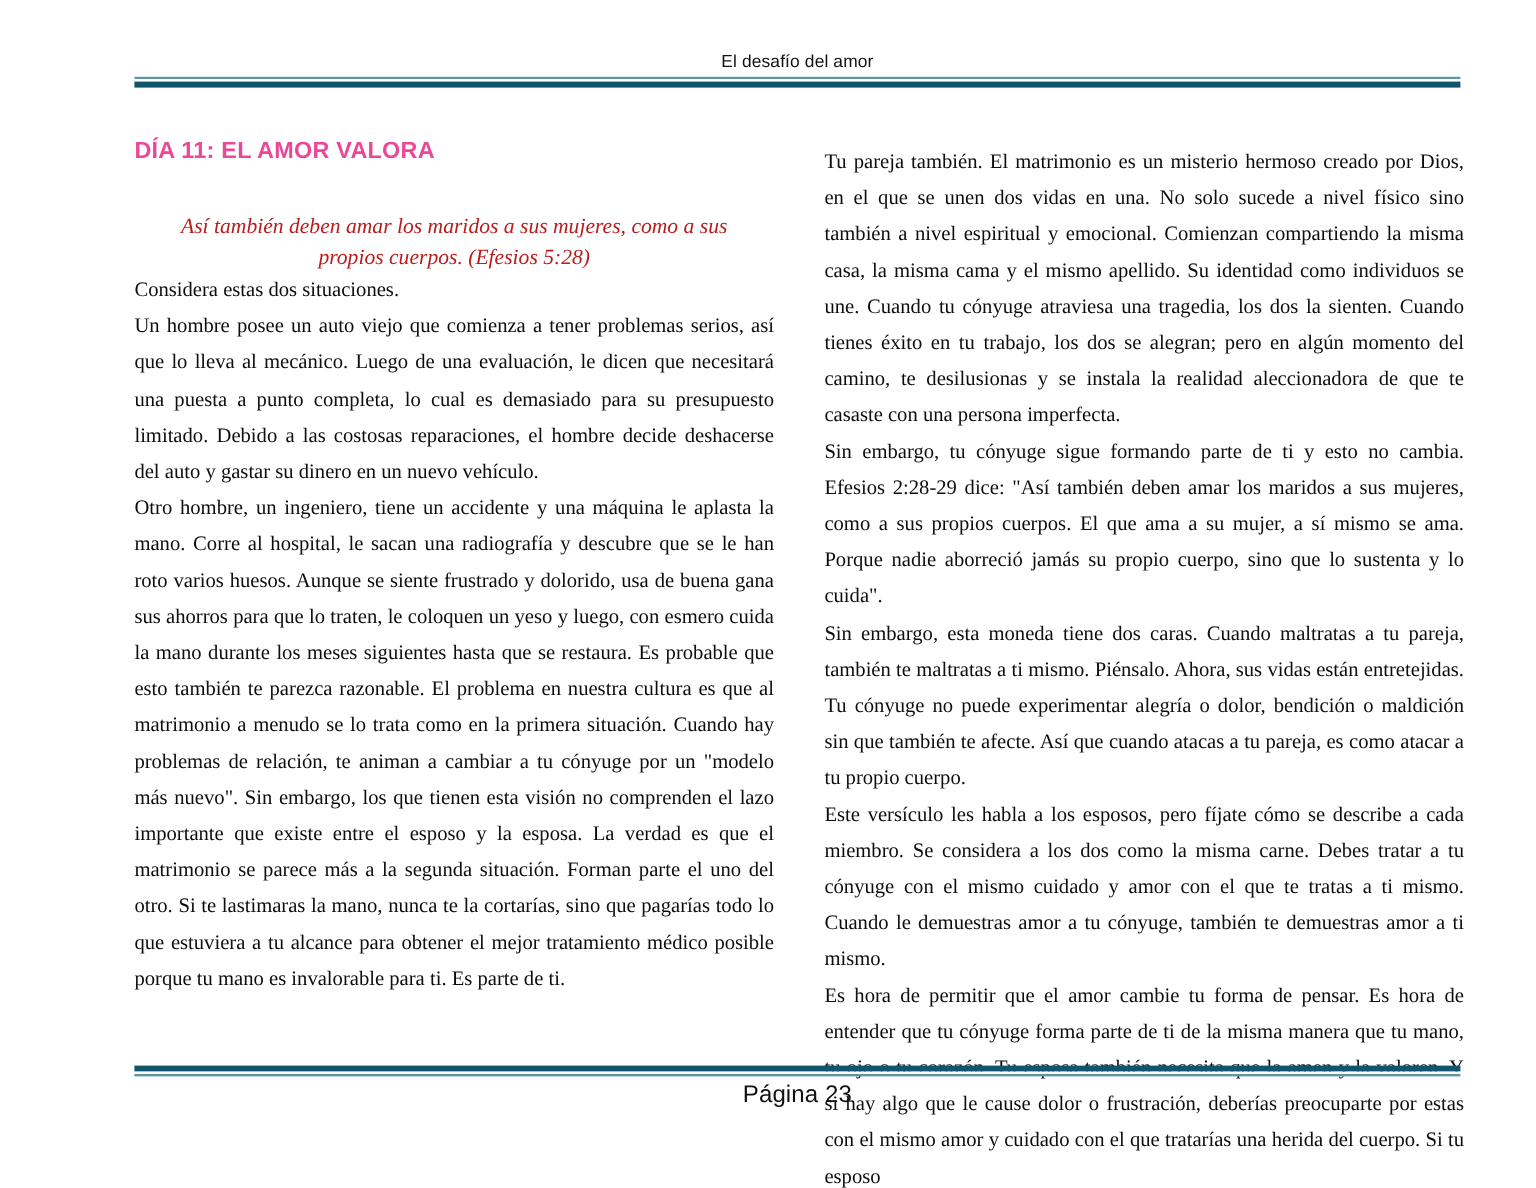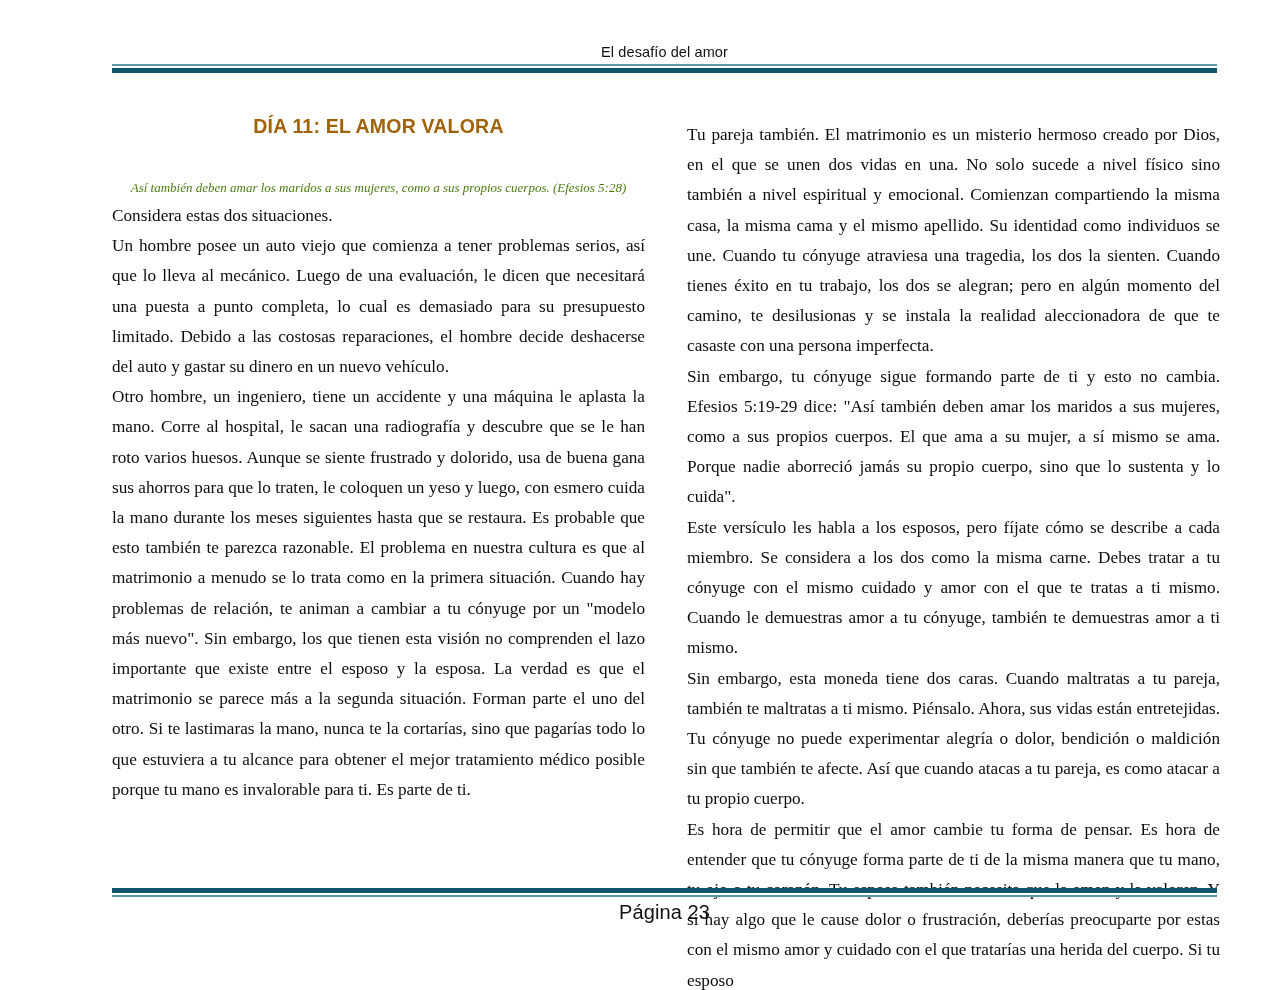--- a/index.html
+++ b/index.html
@@ -73,34 +73,33 @@
   }
   .col {
     width: 533px;
     flex: 0 0 533px;
   }
 
   .day-title {
     font-family: "Liberation Sans", sans-serif;
     font-weight: bold;
     font-size: 19.5px;
-    color: #a16207;
-    text-align: center;
+    color: #ec4899;
     letter-spacing: 0.2px;
     margin: 9px 0 0 0;
     line-height: 26px;
   }
 
   .epigraph {
     font-family: "Liberation Serif", serif;
     font-style: italic;
-    font-size: 13px;
+    font-size: 18px;
     line-height: 26px;
     text-align: center;
-    color: #4d7c0f;
+    color: #b91c1c;
     margin: 36px 18px 0 18px;
   }
 
   .body-block {
   }
   .col.right .body-block {
     margin-top: 16px;
   }
 
   p.para {
@@ -172,23 +171,23 @@
       <div class="body-block">
         <p class="para">Considera estas dos situaciones.</p>
         <p class="para">Un hombre posee un auto viejo que comienza a tener problemas serios, así que lo lleva al mecánico. Luego de una evaluación, le dicen que necesitará una puesta a punto completa, lo cual es demasiado para su presupuesto limitado. Debido a las costosas reparaciones, el hombre decide deshacerse del auto y gastar su dinero en un nuevo vehículo.</p>
         <p class="para">Otro hombre, un ingeniero, tiene un accidente y una máquina le aplasta la mano. Corre al hospital, le sacan una radiografía y descubre que se le han roto varios huesos. Aunque se siente frustrado y dolorido, usa de buena gana sus ahorros para que lo traten, le coloquen un yeso y luego, con esmero cuida la mano durante los meses siguientes hasta que se restaura. Es probable que esto también te parezca razonable. El problema en nuestra cultura es que al matrimonio a menudo se lo trata como en la primera situación. Cuando hay problemas de relación, te animan a cambiar a tu cónyuge por un "modelo más nuevo". Sin embargo, los que tienen esta visión no comprenden el lazo importante que existe entre el esposo y la esposa. La verdad es que el matrimonio se parece más a la segunda situación. Forman parte el uno del otro. Si te lastimaras la mano, nunca te la cortarías, sino que pagarías todo lo que estuviera a tu alcance para obtener el mejor tratamiento médico posible porque tu mano es invalorable para ti. Es parte de ti.</p>
       </div>
     </div>
 
     <div class="col right">
       <div class="body-block">
         <p class="para">Tu pareja también. El matrimonio es un misterio hermoso creado por Dios, en el que se unen dos vidas en una. No solo sucede a nivel físico sino también a nivel espiritual y emocional. Comienzan compartiendo la misma casa, la misma cama y el mismo apellido. Su identidad como individuos se une. Cuando tu cónyuge atraviesa una tragedia, los dos la sienten. Cuando tienes éxito en tu trabajo, los dos se alegran; pero en algún momento del camino, te desilusionas y se instala la realidad aleccionadora de que te casaste con una persona imperfecta.</p>
-        <p class="para">Sin embargo, tu cónyuge sigue formando parte de ti y esto no cambia. Efesios 5:19-29 dice: "Así también deben amar los maridos a sus mujeres, como a sus propios cuerpos. El que ama a su mujer, a sí mismo se ama. Porque nadie aborreció jamás su propio cuerpo, sino que lo sustenta y lo cuida".</p>
+        <p class="para">Sin embargo, tu cónyuge sigue formando parte de ti y esto no cambia. Efesios 2:28-29 dice: "Así también deben amar los maridos a sus mujeres, como a sus propios cuerpos. El que ama a su mujer, a sí mismo se ama. Porque nadie aborreció jamás su propio cuerpo, sino que lo sustenta y lo cuida".</p>
+        <p class="para">Sin embargo, esta moneda tiene dos caras. Cuando maltratas a tu pareja, también te maltratas a ti mismo. Piénsalo. Ahora, sus vidas están entretejidas. Tu cónyuge no puede experimentar alegría o dolor, bendición o maldición sin que también te afecte. Así que cuando atacas a tu pareja, es como atacar a tu propio cuerpo.</p>
         <p class="para">Este versículo les habla a los esposos, pero fíjate cómo se describe a cada miembro. Se considera a los dos como la misma carne. Debes tratar a tu cónyuge con el mismo cuidado y amor con el que te tratas a ti mismo. Cuando le demuestras amor a tu cónyuge, también te demuestras amor a ti mismo.</p>
-        <p class="para">Sin embargo, esta moneda tiene dos caras. Cuando maltratas a tu pareja, también te maltratas a ti mismo. Piénsalo. Ahora, sus vidas están entretejidas. Tu cónyuge no puede experimentar alegría o dolor, bendición o maldición sin que también te afecte. Así que cuando atacas a tu pareja, es como atacar a tu propio cuerpo.</p>
         <p class="para">Es hora de permitir que el amor cambie tu forma de pensar. Es hora de entender que tu cónyuge forma parte de ti de la misma manera que tu mano, tu ojo o tu corazón. Tu esposa también necesita que la amen y la valoren. Y si hay algo que le cause dolor o frustración, deberías preocuparte por estas con el mismo amor y cuidado con el que tratarías una herida del cuerpo. Si tu esposo</p>
       </div>
     </div>
 
   </div>
 
   <div class="page-footer">
     <div class="footer-rules">
       <div class="rule-thick"></div>
       <div class="rule-gap"></div>

